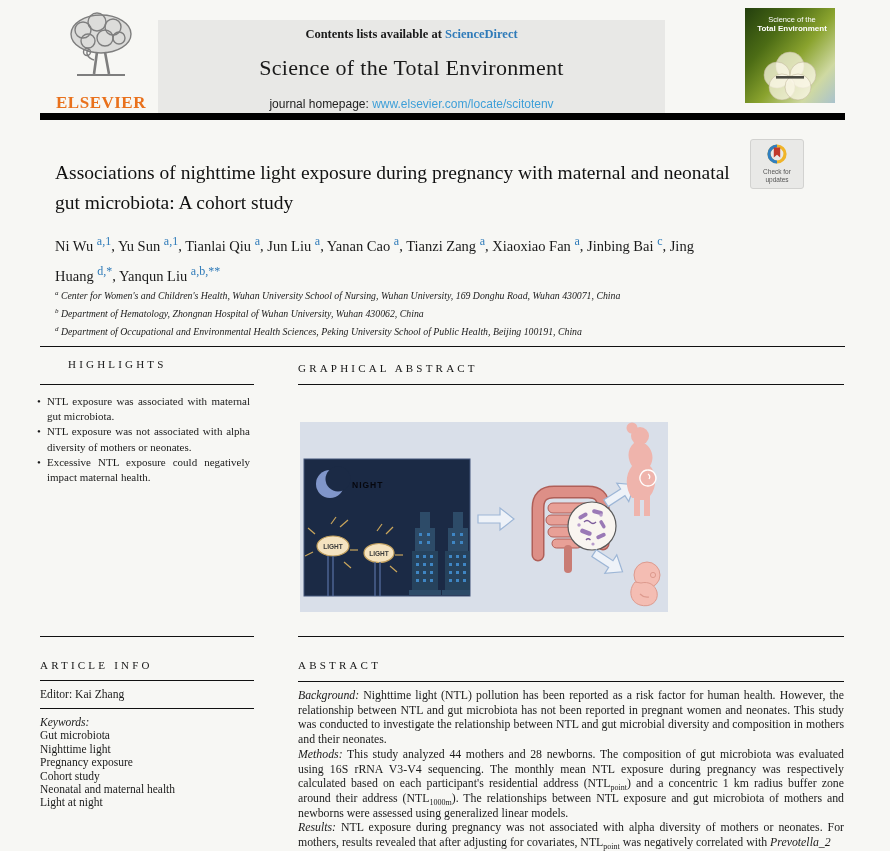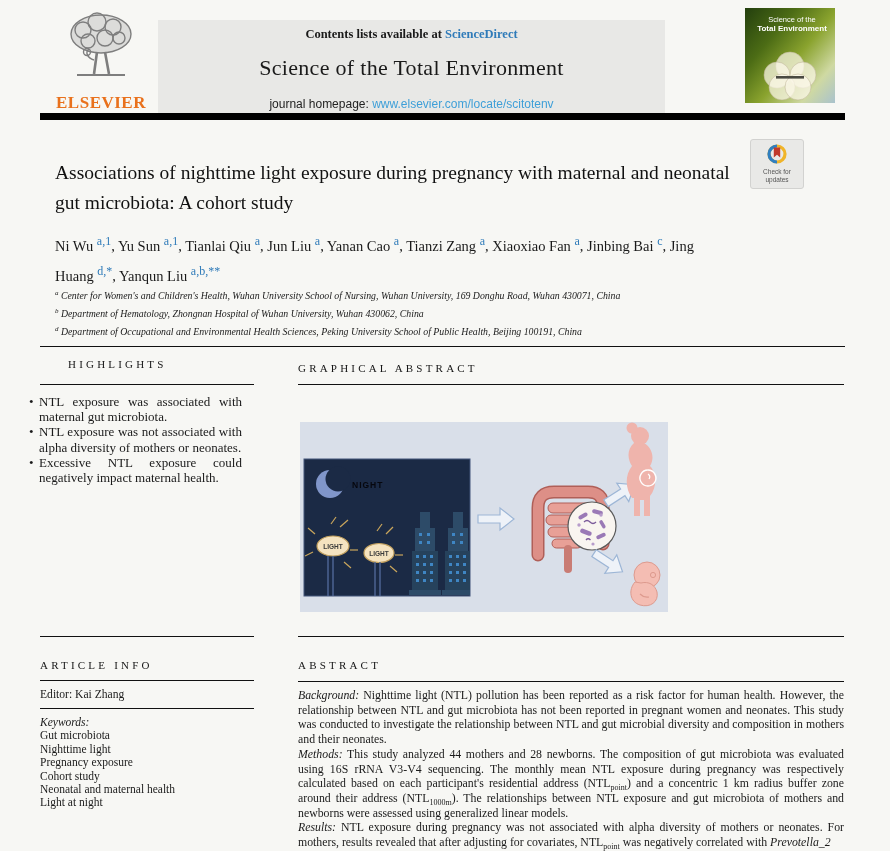--- a/index.html
+++ b/index.html
@@ -35,21 +35,21 @@
   .affiliations{position:absolute;left:55px;top:286px;width:760px;font-style:italic;font-size:9.8px;line-height:14.5px;}
   .affiliations sup{font-size:7px;color:#222;}
   .aff-row{white-space:nowrap;}
 
   .hrule{position:absolute;background:#111;height:1.3px;}
 
   
   .sec-head{position:absolute;font-size:11px;letter-spacing:3.2px;color:#161616;}
 
   
-  .highlights{position:absolute;left:28px;top:394px;width:214px;font-size:13px;line-height:15.2px;text-align:justify;}
+  .highlights{position:absolute;left:36px;top:394px;width:214px;font-size:11px;line-height:15.2px;text-align:justify;}
   .hl-item{position:relative;padding-left:11px;}
   .hl-item::before{content:"\2022";position:absolute;left:1px;top:0;}
 
   
   .ga-wrap{position:absolute;left:300px;top:422px;width:300px;height:190px;}
 
   
   .editor-line{position:absolute;left:40px;top:688px;font-size:11.6px;}
   .keywords{position:absolute;left:40px;top:716px;font-size:11.5px;line-height:13.4px;}
   .kw-label{font-style:italic;}

